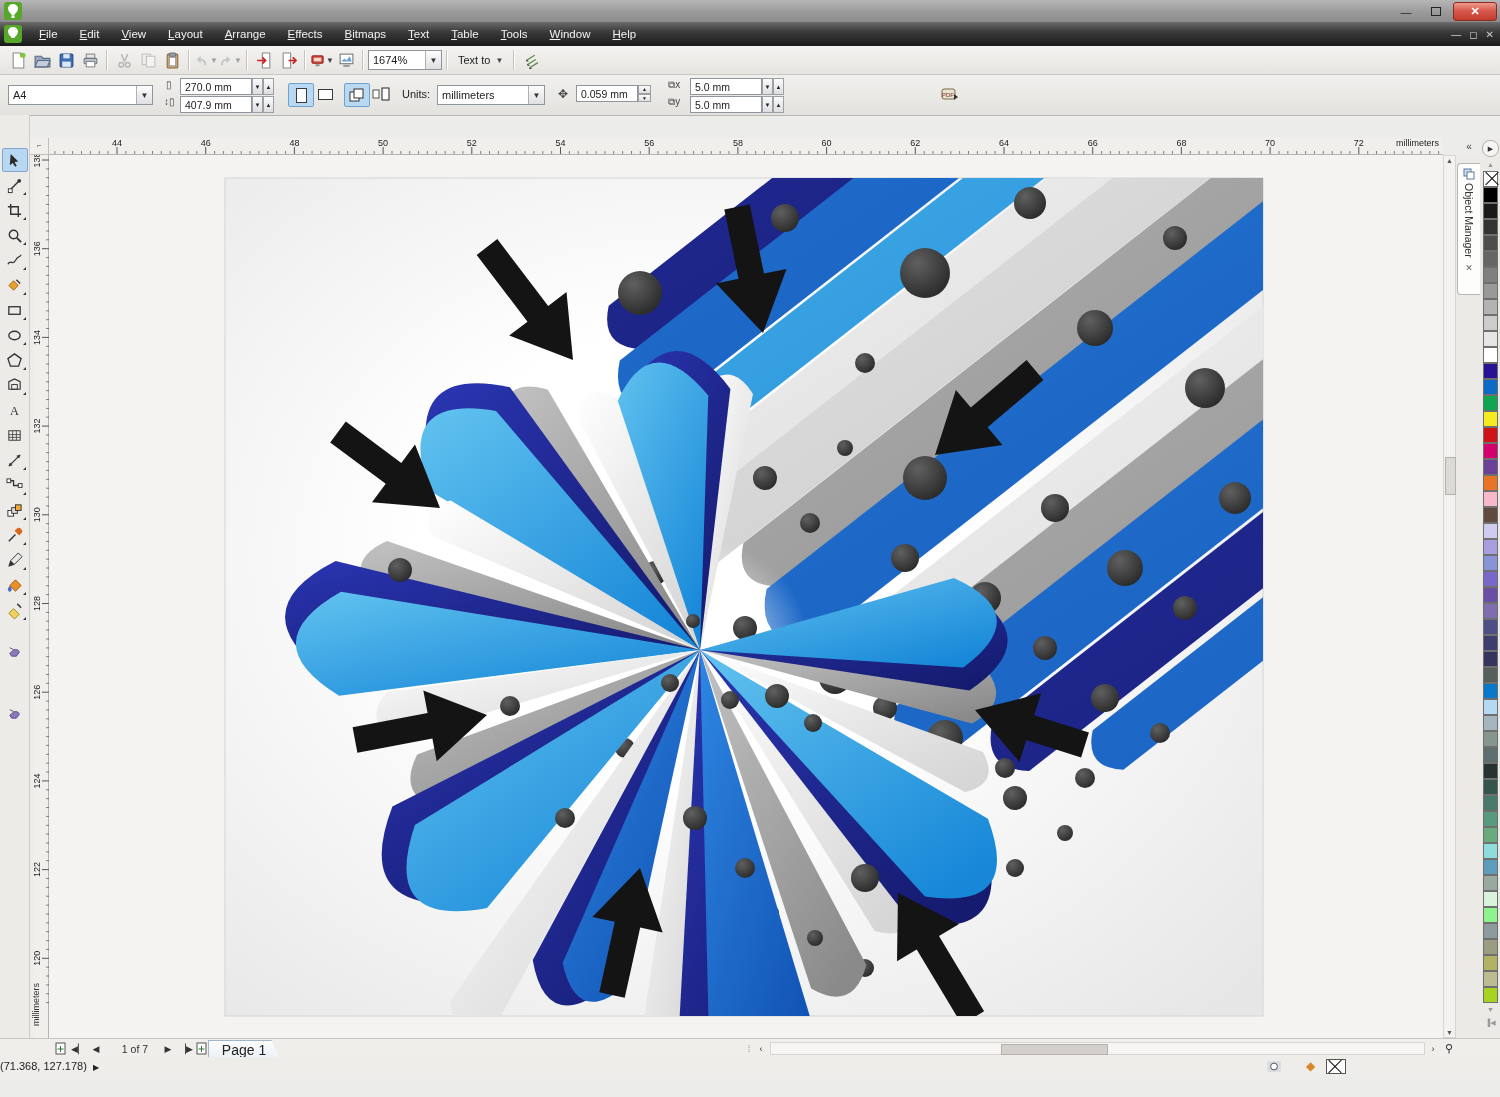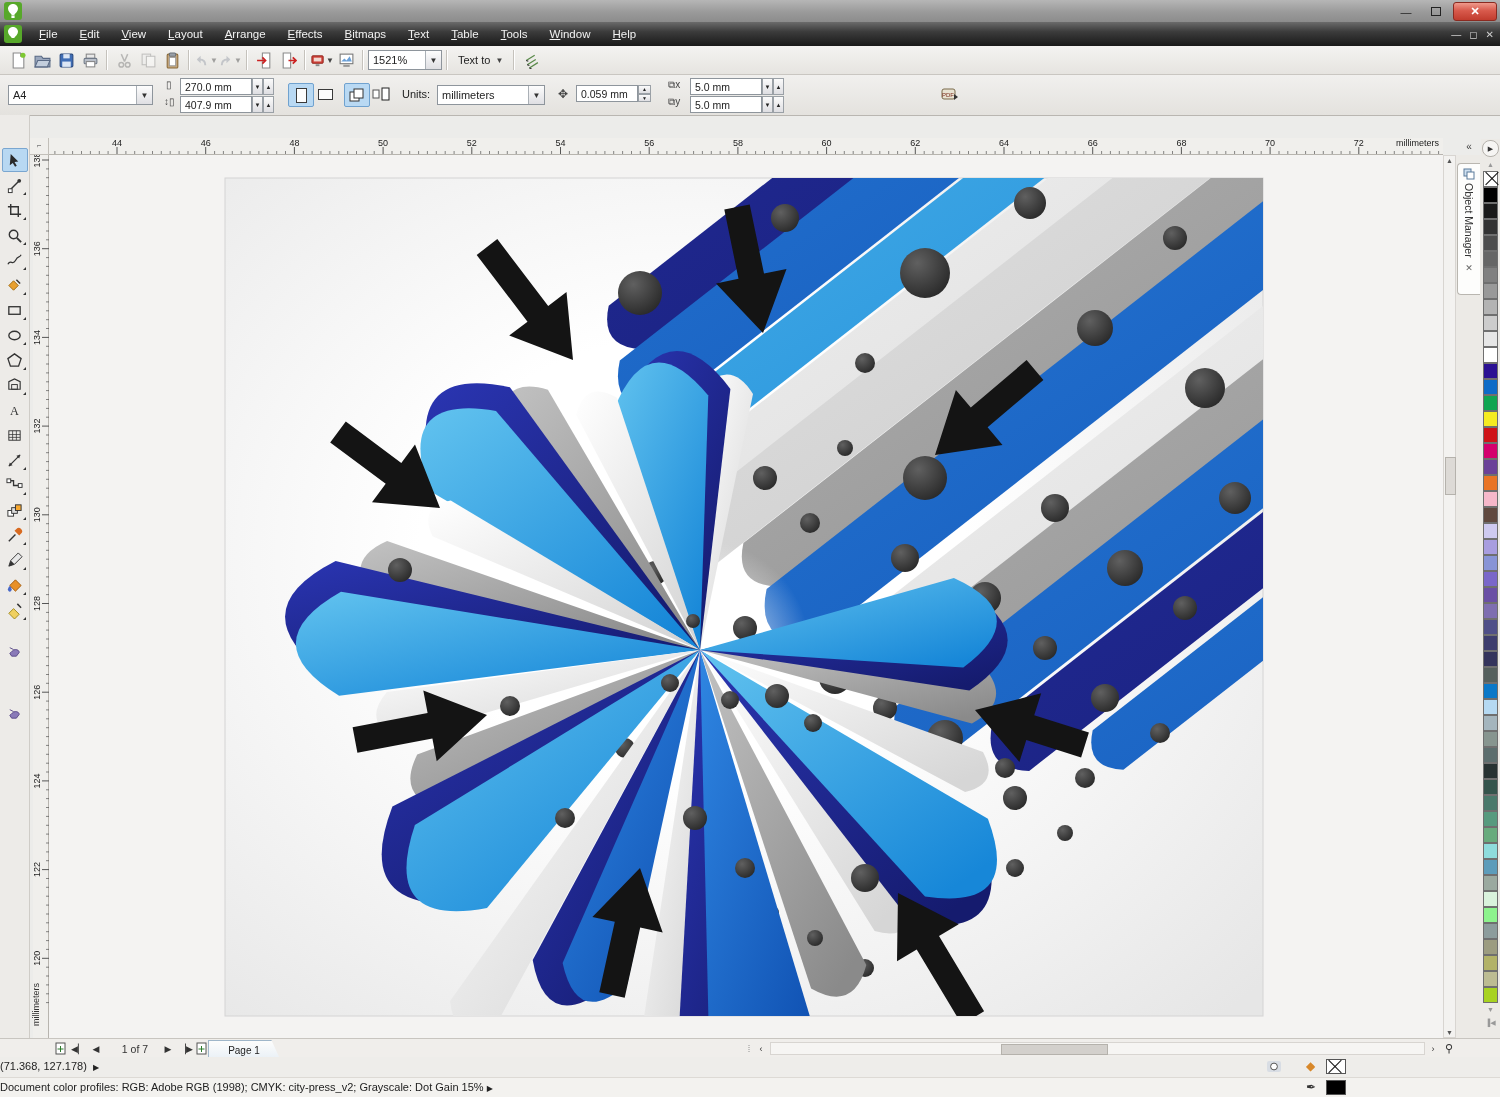--- a/index.html
+++ b/index.html
@@ -61,21 +61,21 @@
   .palette{position:absolute;left:1481px;top:139px;width:19px;height:899px;background:#eceae6;}
   .sw{width:15px;height:16px;margin:0 auto;border:1px solid #6f6f6f;box-sizing:border-box;}
   .pal-btn{width:15px;height:15px;margin:1px auto;border:1px solid #b5b2ac;border-radius:8px;background:#f6f5f3;font-size:7px;color:#333;display:flex;align-items:center;justify-content:center;}
   .pal-arr{text-align:center;font-size:7px;color:#999;height:13px;line-height:13px;}
   .noc{position:relative;background:#fff;}
   .noc::before,.noc::after{content:"";position:absolute;left:-1px;top:6px;width:18px;height:1px;background:#111;}
   .noc::before{transform:rotate(45deg);} .noc::after{transform:rotate(-45deg);}
   
   .pagenav{position:absolute;left:0;top:1038px;width:100%;height:19px;background:#f0eeeb;border-top:1px solid #c8c5c0;font-size:10.5px;color:#222;}
   .pn{position:absolute;top:0;height:19px;display:flex;align-items:center;justify-content:center;font-size:9px;color:#333;}
-  .pagetab{position:absolute;left:208px;top:1px;width:70px;height:18px;background:linear-gradient(#fdfdfc,#e9f0f6);border:1px solid #9fb6c9;border-bottom:none;clip-path:polygon(0 0,88% 0,100% 100%,0 100%);font-size:10px;display:flex;align-items:center;justify-content:center;}
+  .pagetab{position:absolute;left:208px;top:1px;width:70px;height:18px;background:linear-gradient(#fdfdfc,#e9f0f6);border:1px solid #9fb6c9;border-bottom:none;clip-path:polygon(0 0,88% 0,100% 100%,0 100%);font-size:14px;display:flex;align-items:center;justify-content:center;}
   .hscroll{position:absolute;left:770px;top:3px;width:655px;height:13px;background:#f6f5f3;border:1px solid #d8d5d1;box-sizing:border-box;}
   .hthumb{position:absolute;left:230px;top:1px;width:105px;height:9px;background:#d3d0cc;border:1px solid #b5b2ac;}
   .statusbar{position:absolute;left:0;width:100%;font-size:11px;color:#222;}
   .s1{top:1057px;height:20px;background:#eeedea;}
   .s2{top:1077px;height:19px;background:#f3f2ef;border-top:1px solid #dddad5;border-bottom:1px solid #b9b6b1;}
   .statusbar .txt{position:absolute;left:0;top:3px;}
   .flyarr{font-size:8px;color:#222;}
   .swatch-s{position:absolute;width:20px;height:15px;border:1px solid #555;box-sizing:border-box;}
   .vmm{position:absolute;left:31px;top:1026px;font-size:9px;color:#333;transform:rotate(-90deg);transform-origin:left top;}
 </style>
@@ -206,21 +206,21 @@
         <span class="tb-btn">
           <svg viewBox="0 0 16 16">
             <rect x="2" y="2" width="12" height="9" fill="#fff" stroke="#777"></rect>
             <path d="M3 9l3-3 2 2 3-4 2 5z" fill="#6aa0d8"></path>
             <rect x="5" y="12" width="6" height="2" fill="#999"></rect>
           </svg>
         </span>
       </div>
     <span class="sep"></span>
     <span class="combo" style="width:74px;">
-      <span class="cval">1521%</span>
+      <span class="cval">1674%</span>
       <span class="cbtn">▼</span>
     </span>
     <span class="sep"></span>
     <span class="snapbtn">
       <span>Text to</span>
         <span class="dd">▼</span>
     </span>
     <span class="sep"></span>
     <span class="tb-btn">
       <svg viewBox="0 0 16 16">
@@ -970,18 +970,13 @@
 
   <div class="statusbar s1">
     <span class="txt"><span>(71.368, 127.178)</span>&nbsp;&nbsp;<span class="flyarr">▶</span></span>
     <span style="position:absolute;left:1266px;top:2px;"><svg width="16" height="15">
           <rect x="1" y="2" width="14" height="11" rx="2" fill="#d8dde4" stroke="#70records7a88"></rect>
           <circle cx="8" cy="7.5" r="3.4" fill="#fff" stroke="#555"></circle>
         </svg></span>
     <span style="position:absolute;left:1306px;top:2px;font-size:12px;color:#d8882a;">◆</span>
     <span class="swatch-s noc" style="left:1326px;top:2px;"></span>
   </div>
-  <div class="statusbar s2">
-    <span class="txt"><span>Document color profiles: RGB: Adobe RGB (1998); CMYK: city-press_v2; Grayscale: Dot Gain 15%</span>&nbsp;<span class="flyarr">▶</span></span>
-    <span style="position:absolute;left:1306px;top:2px;font-size:12px;color:#333;">✒</span>
-    <span class="swatch-s" style="left:1326px;top:2px;background:#000;"></span>
-  </div>
 </div>
 
 </body></html>

